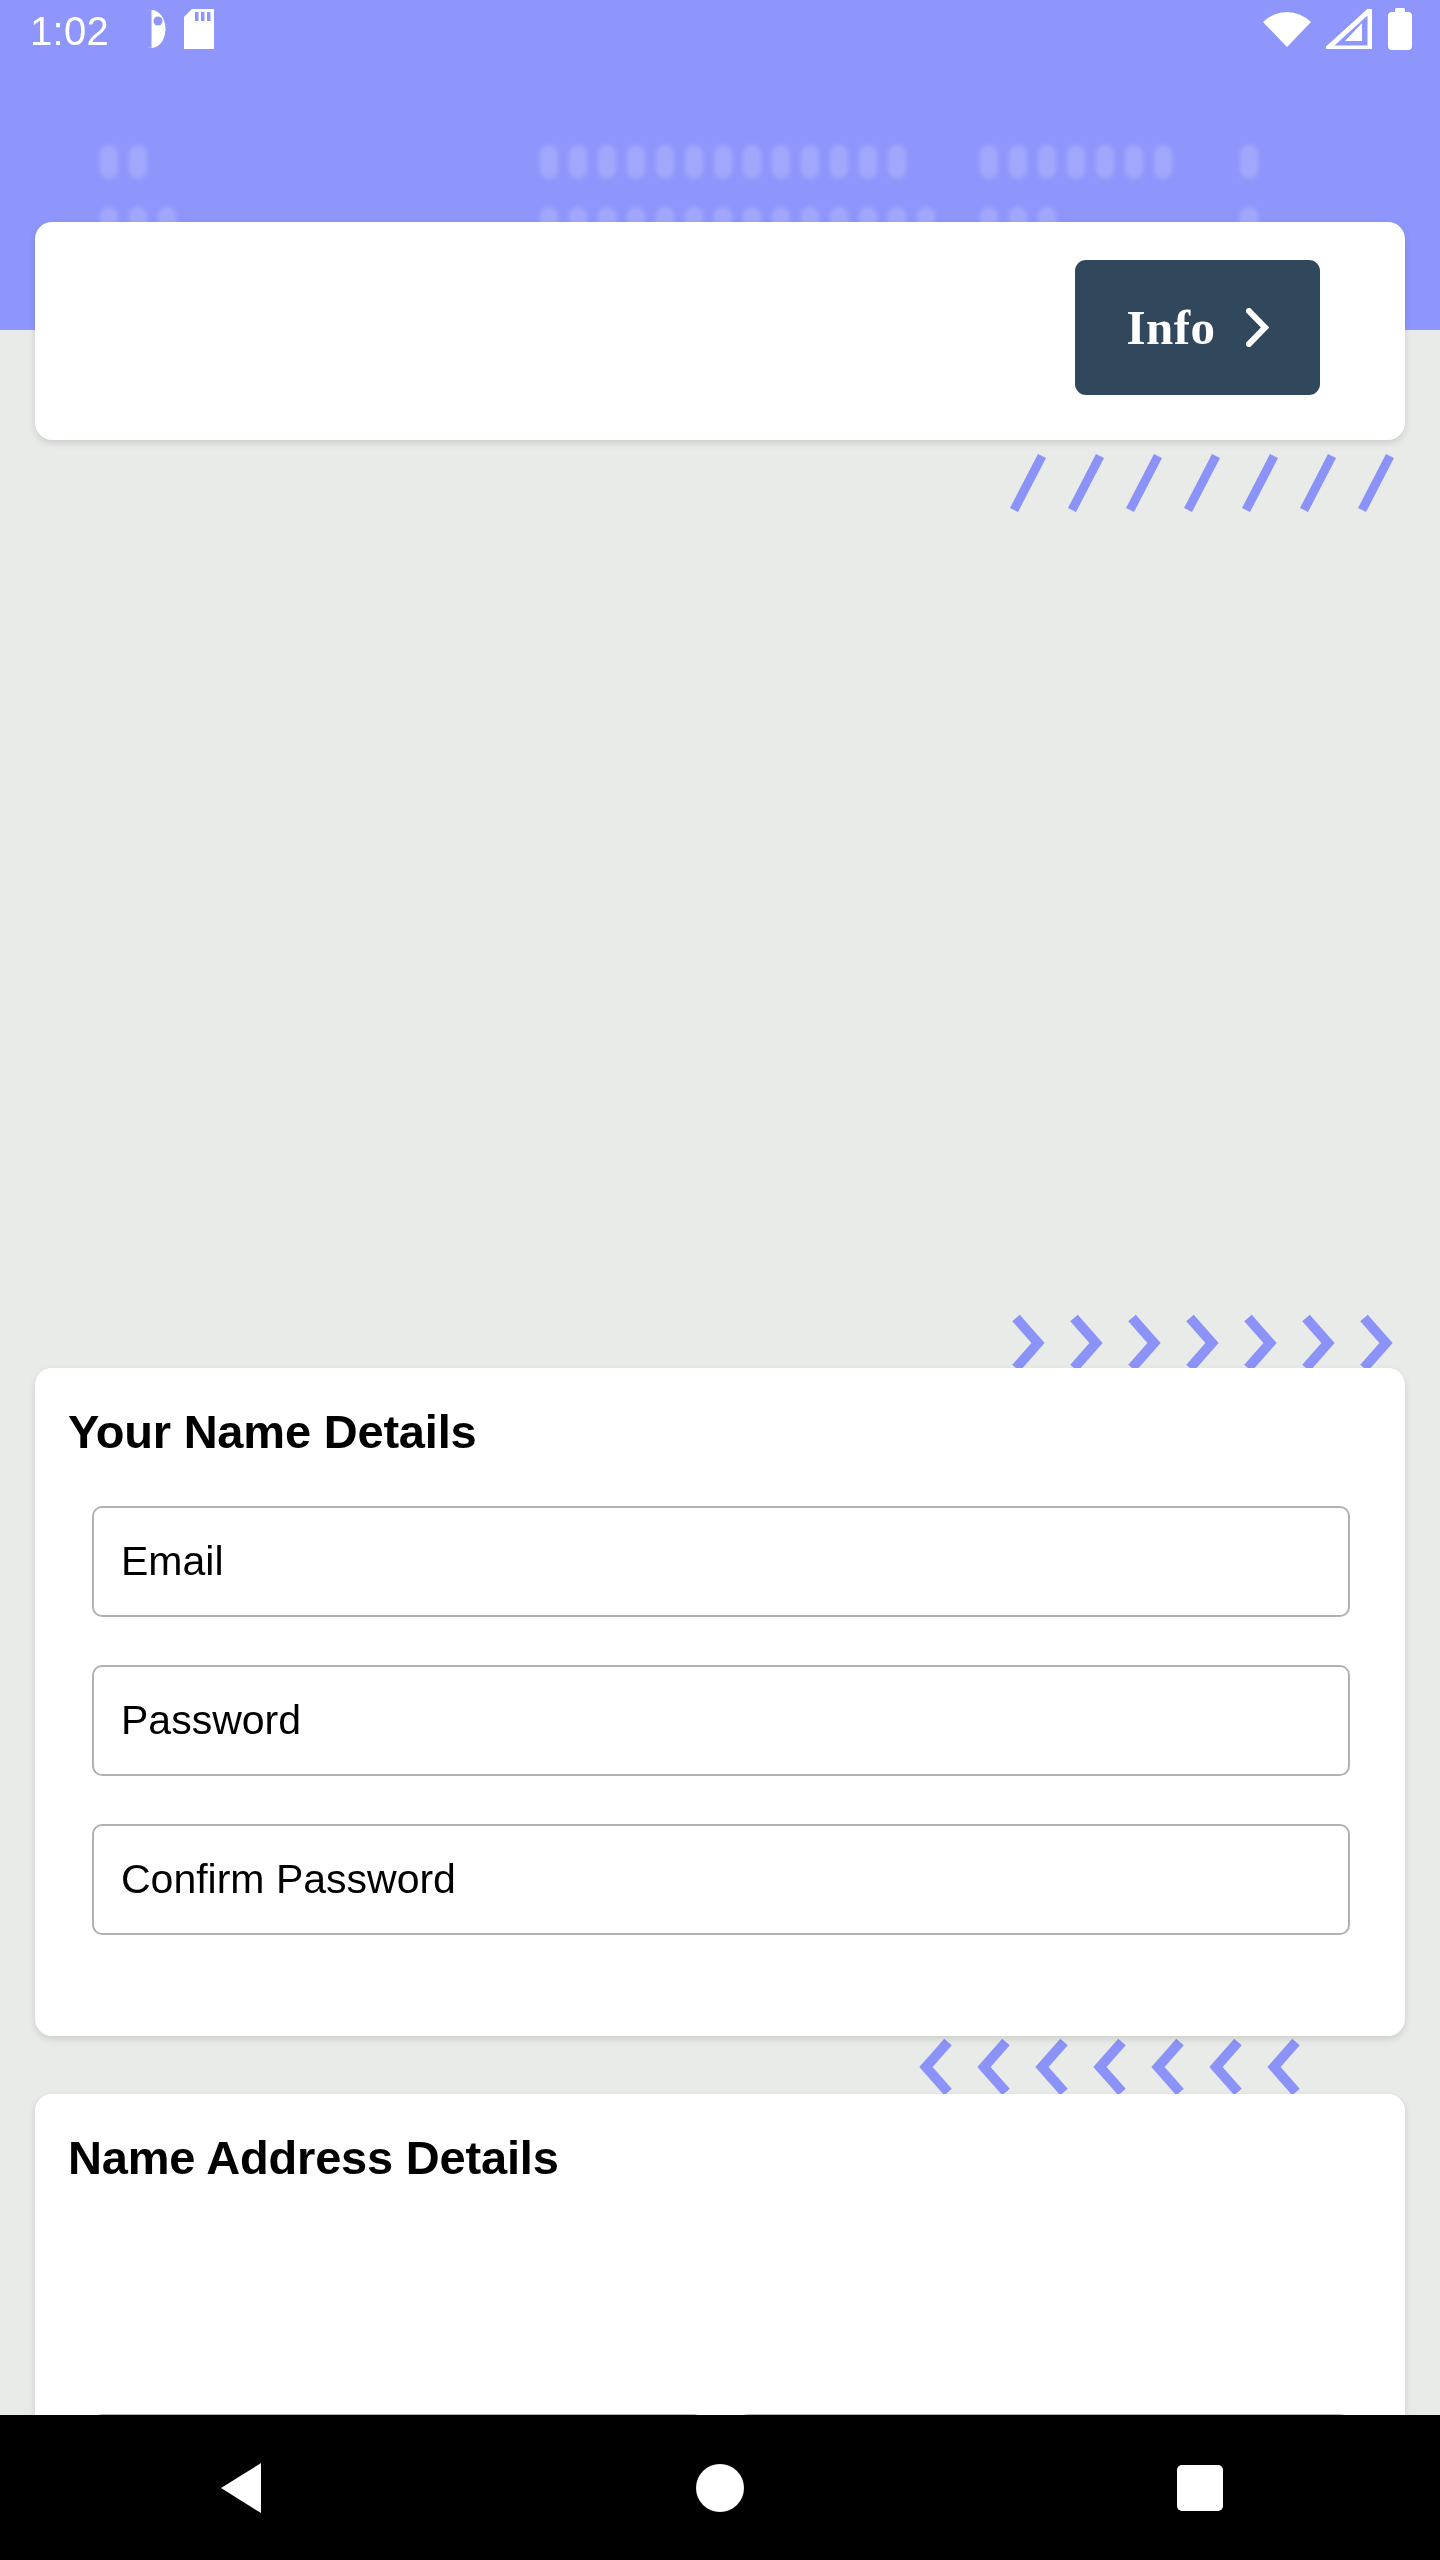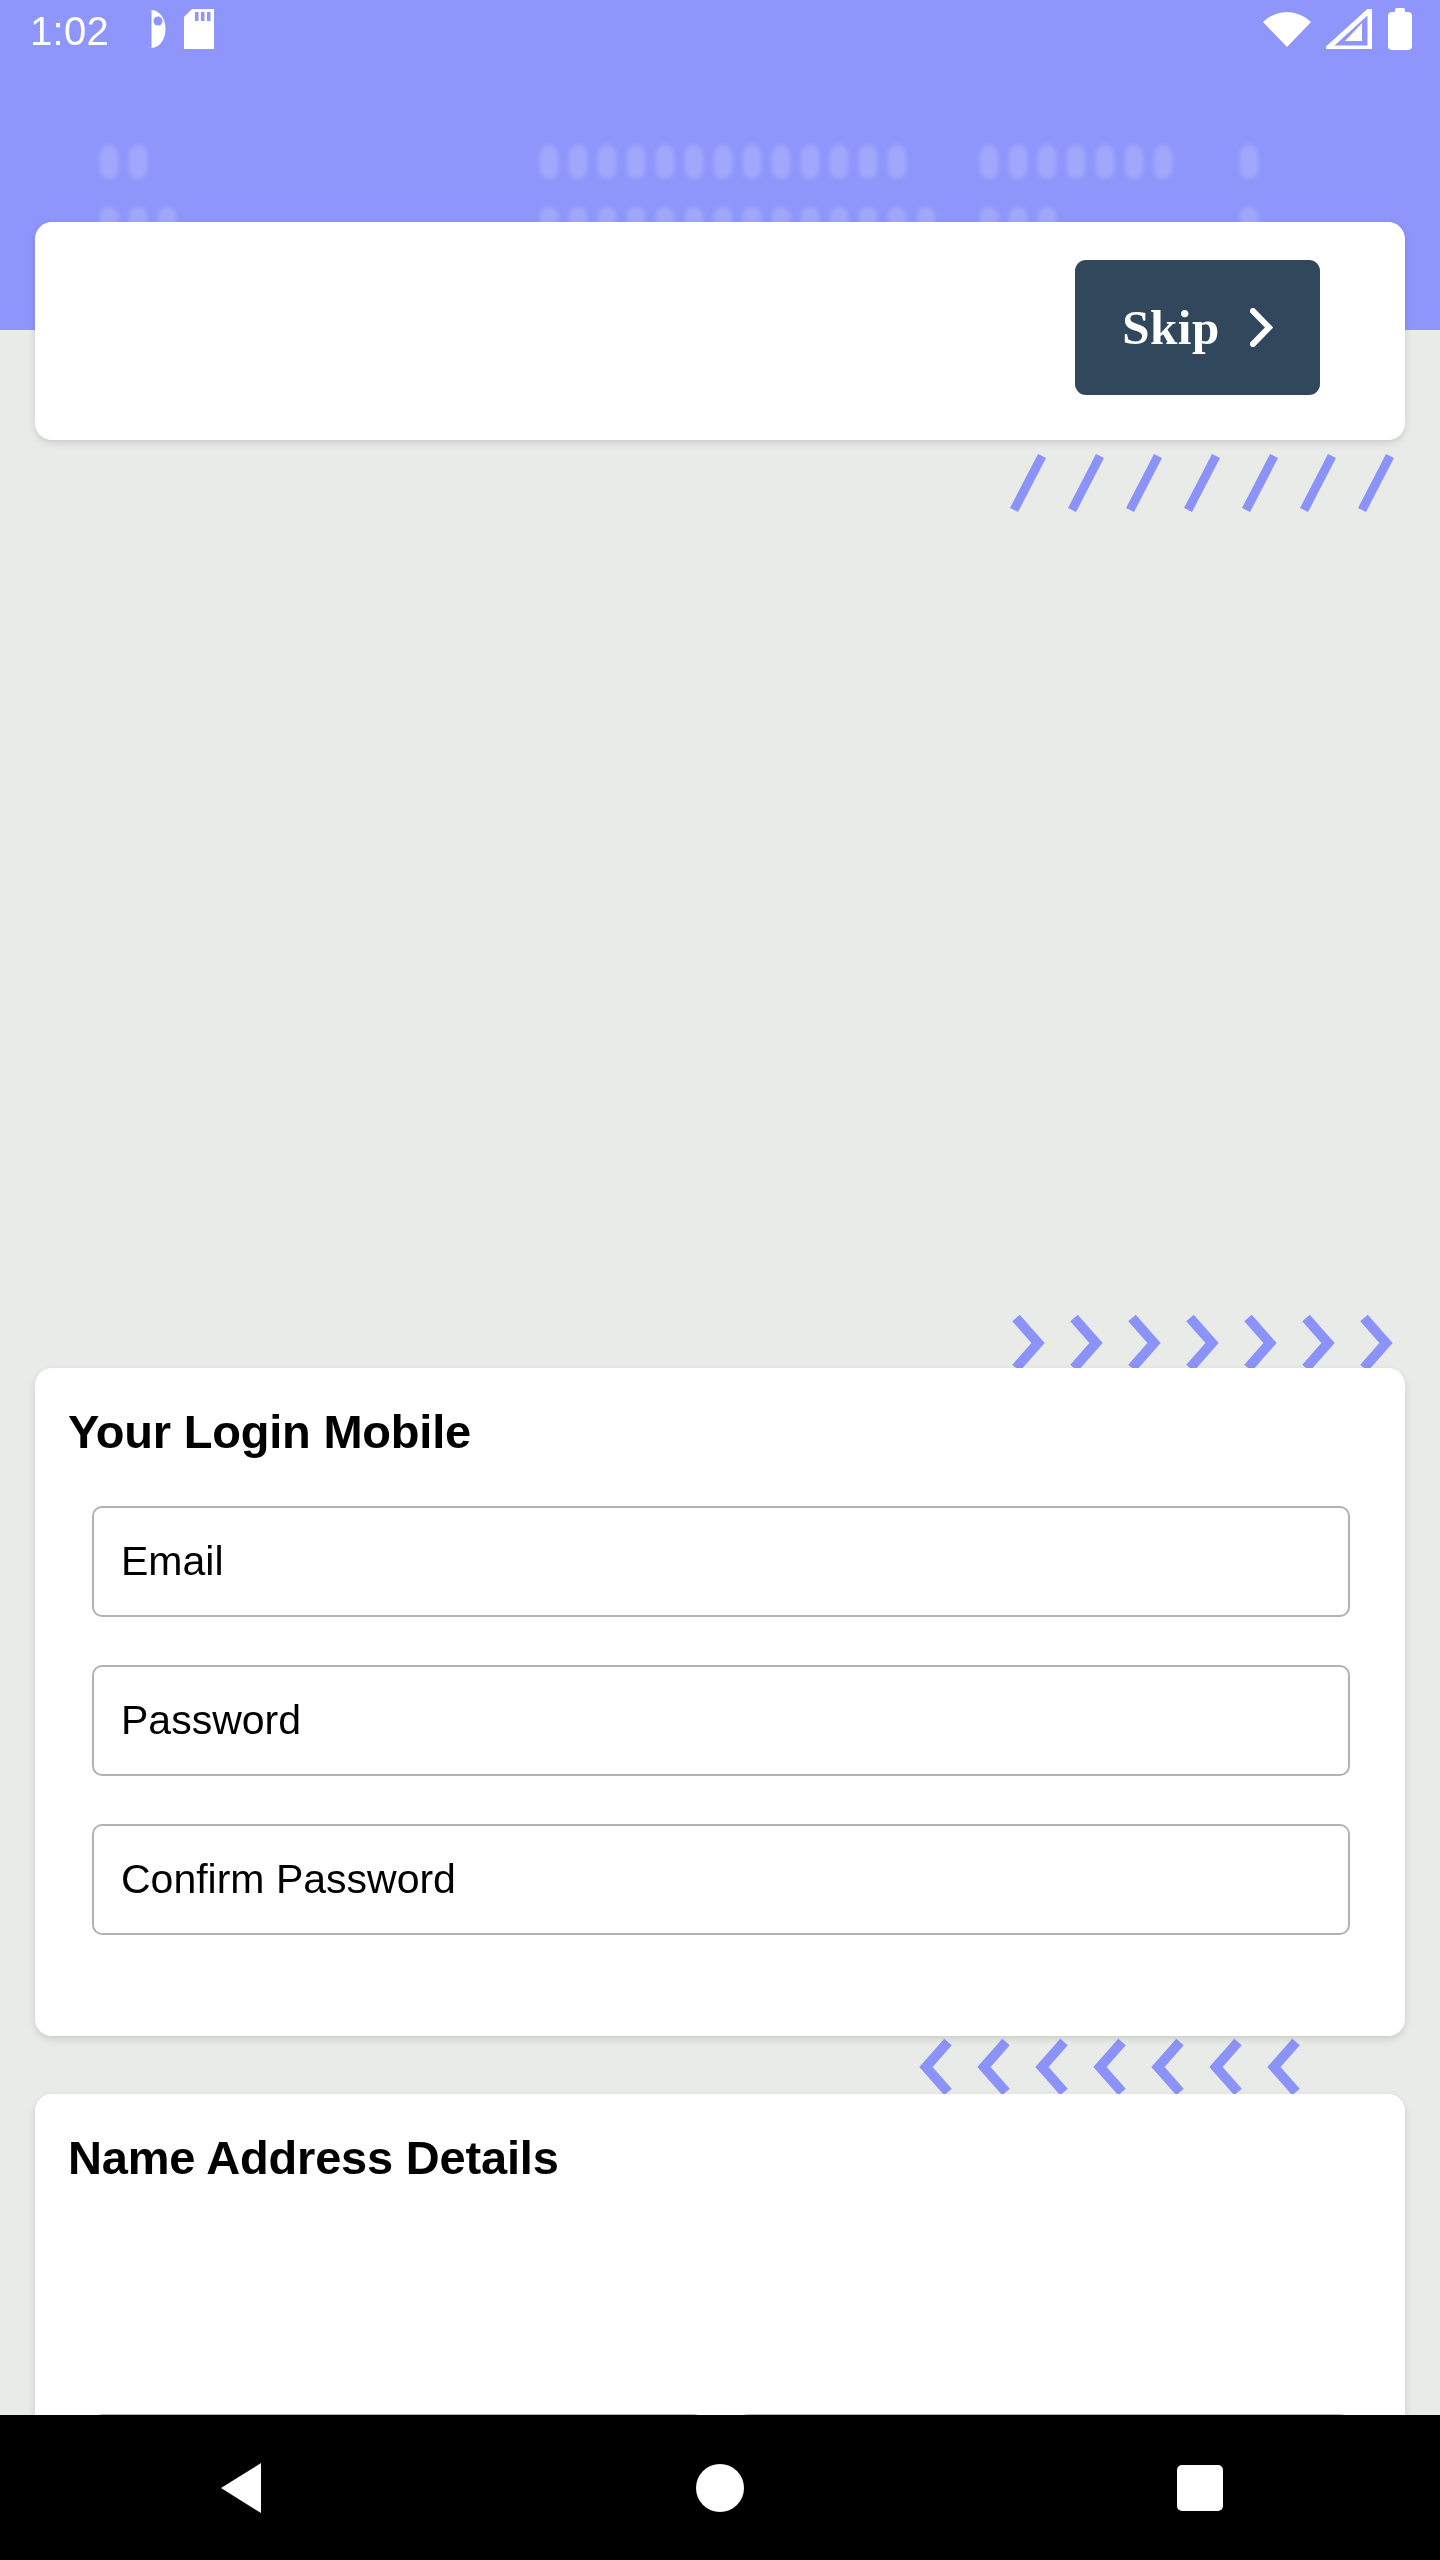--- a/index.html
+++ b/index.html
@@ -320,21 +320,21 @@
         <svg width="28" height="42" viewBox="0 0 28 42">
           <rect x="9" y="0" width="10" height="5" rx="1.5" fill="#fff"></rect>
           <rect x="2" y="4" width="24" height="38" rx="4" fill="#fff"></rect>
         </svg>
       </span>
     </div>
   </div>
 
   <div class="card card-skip">
     <button class="skip-btn">
-      <span class="skip-label">Skip</span>
+      <span class="skip-label">Info</span>
       <span class="skip-chev">
         <svg width="23" height="39" viewBox="0 0 23 39">
           <path d="M3 3 L19 19.5 L3 36" fill="none" stroke="#fff" stroke-width="6" stroke-linecap="square"></path>
         </svg>
       </span>
     </button>
   </div>
 
   <div class="divider" style="top:452px; right:10px; width:430px;">
     <svg width="430" height="62" viewBox="0 0 430 62">
@@ -359,21 +359,21 @@
         <polyline points="132,6 154,31 132,56"></polyline>
         <polyline points="190,6 212,31 190,56"></polyline>
         <polyline points="248,6 270,31 248,56"></polyline>
         <polyline points="306,6 328,31 306,56"></polyline>
         <polyline points="364,6 386,31 364,56"></polyline>
       </g>
     </svg>
   </div>
 
   <div class="card card-login">
-    <div class="section-title" style="top:36px;">Your Login Mobile</div>
+    <div class="section-title" style="top:36px;">Your Name Details</div>
 
     <input class="field" style="top: 138px;" placeholder="Email">
     <input class="field" style="top: 297px;" placeholder="Password">
     <input class="field" style="top: 456px;" placeholder="Confirm Password">
   </div>
 
   <div class="divider" style="top:2036px; right:100px; width:430px;">
     <svg width="430" height="62" viewBox="0 0 430 62">
       <g stroke="#8b93f8" stroke-width="10" fill="none" stroke-linecap="butt" stroke-linejoin="miter">
         <polyline points="38,6 16,31 38,56"></polyline>

